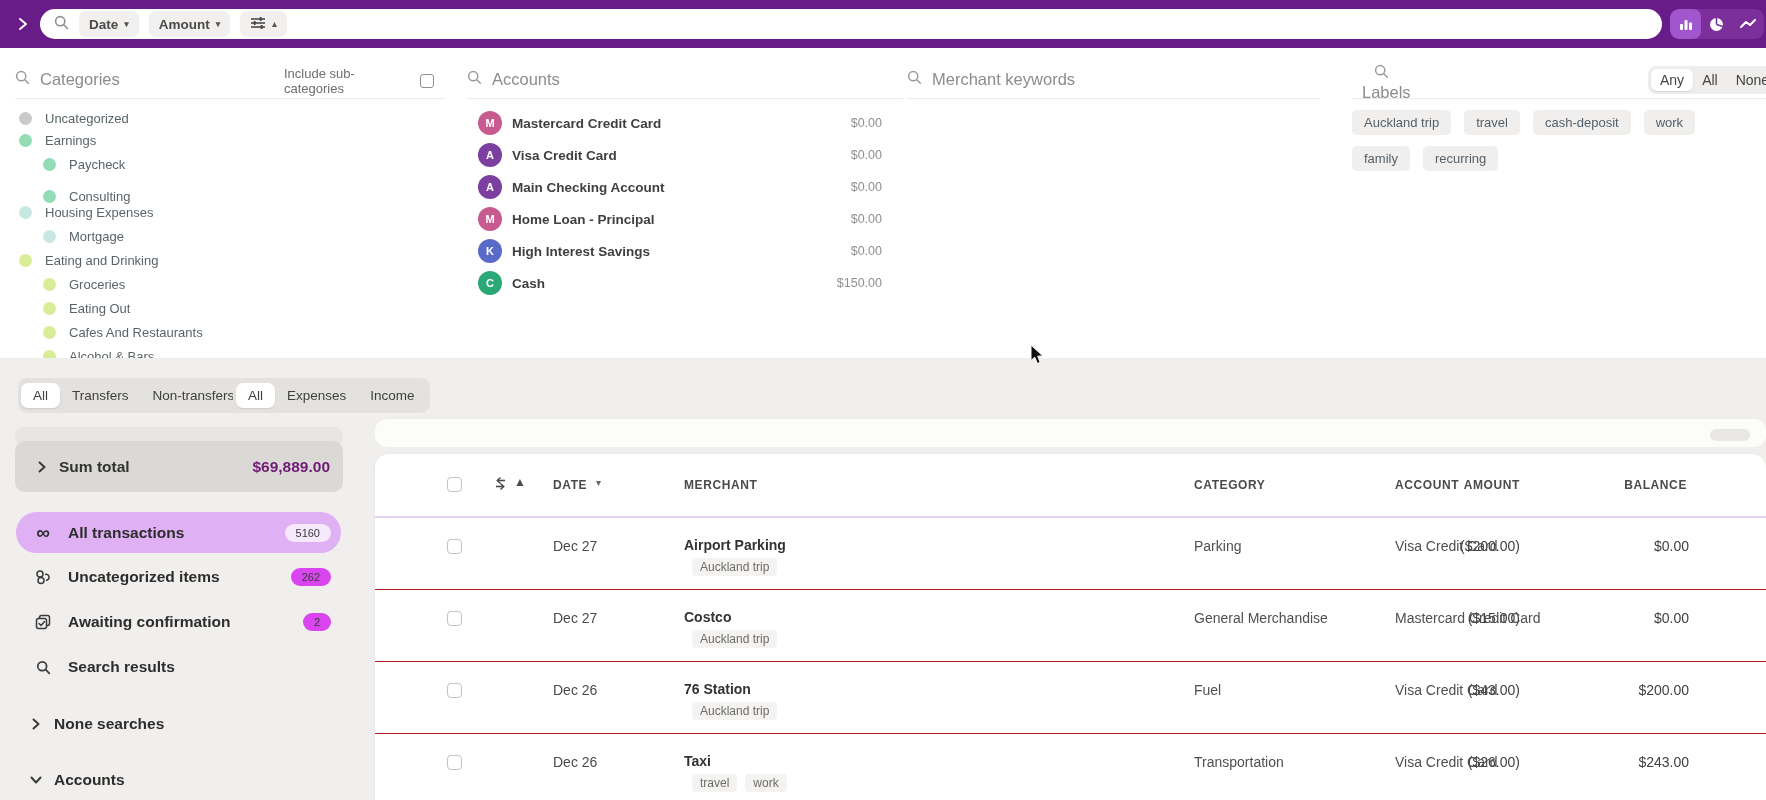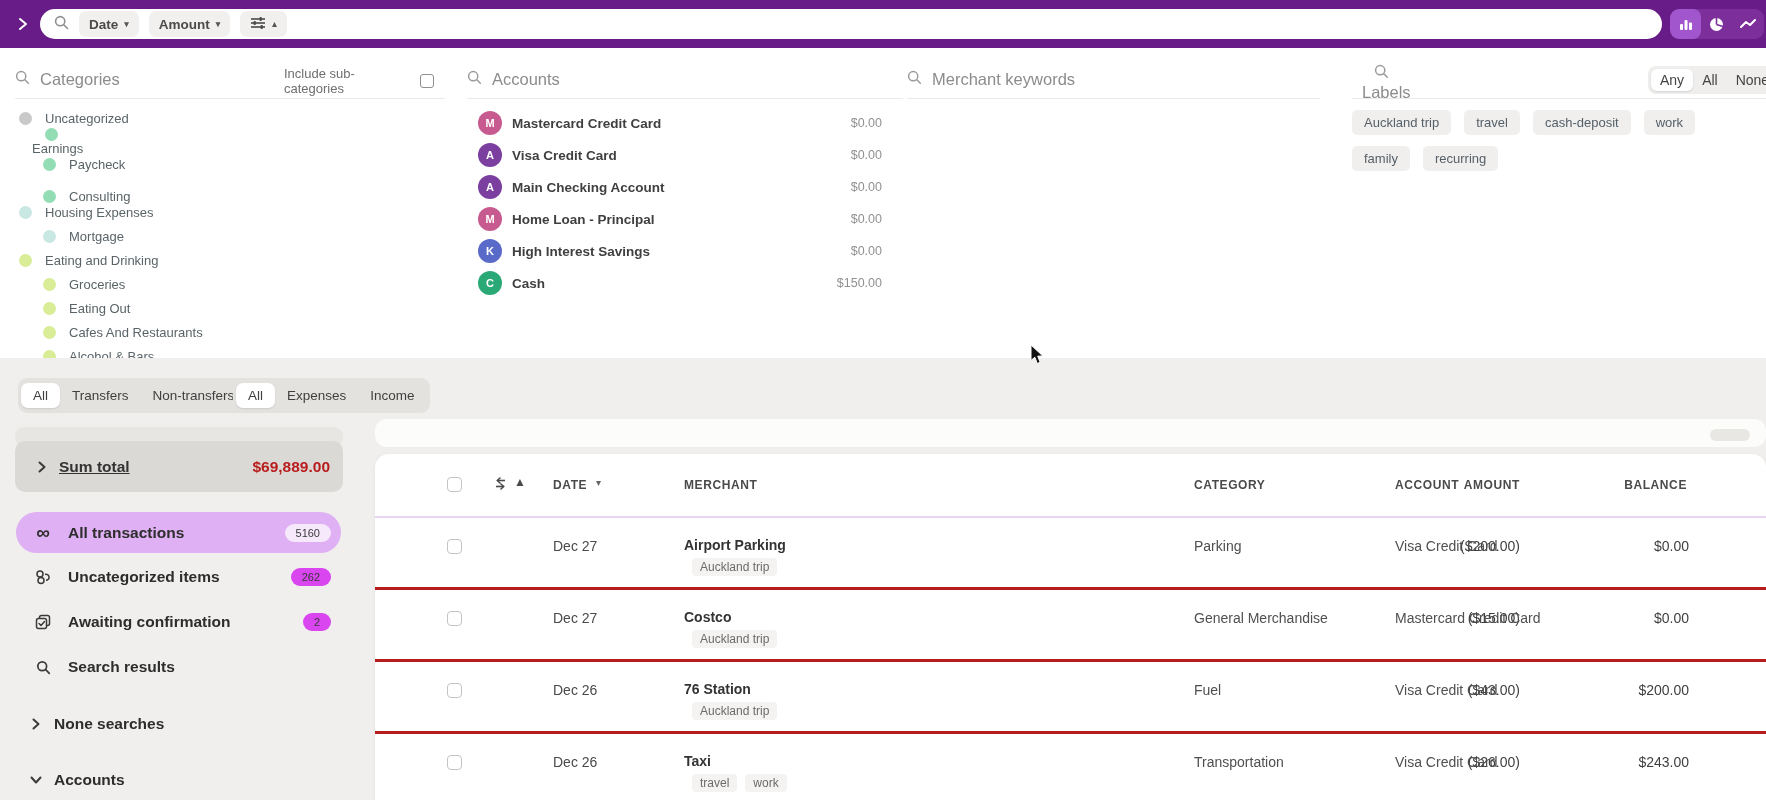--- a/index.html
+++ b/index.html
@@ -41,40 +41,40 @@
   .chip { background:#F0EFED; border-radius:5px; padding:5px 12px; font-size:13px; color:#55606a; cursor:pointer; white-space:nowrap; }
 
   
   .band-seg { height:35px; background:#E3E2DF; border-radius:9px; display:flex; align-items:center; padding:3px; z-index:6; }
   .band-opt { font-size:13.5px; color:#3f3f3f; padding:5px 12px; border-radius:7px; cursor:pointer; white-space:nowrap; }
   .band-opt.sel { background:#fff; box-shadow:0 1px 2px rgba(0,0,0,.1); }
 
   
   .strip { left:15px; top:427px; width:328px; height:20px; background:#E7E6E3; border-radius:9px; }
   .sum-card { left:15px; top:441px; width:328px; height:51px; background:#DBD9D6; border-radius:10px; display:flex; align-items:center; cursor:pointer; }
-  .sum-label { font-size:15.5px; font-weight:bold; color:#333; margin-left:20px;text-decoration:underline; }
-  .sum-value { position:absolute; right:13px; font-size:15.5px; font-weight:bold; color:#b91c1c; }
+  .sum-label { font-size:15.5px; font-weight:bold; color:#333; margin-left:20px; }
+  .sum-value { position:absolute; right:13px; font-size:15.5px; font-weight:bold; color:#701a75; }
   .nav-pill { left:16px; top:512px; width:325px; height:41px; background:#DFB0F3; border-radius:21px; display:flex; align-items:center; cursor:pointer; }
   .nav-row { left:16px; width:325px; height:40px; display:flex; align-items:center; cursor:pointer; }
   .nav-icon { width:30px; margin-left:12px; display:flex; justify-content:center; align-items:center; }
   .nav-label { font-size:15.5px; font-weight:bold; color:#2d2d2d; margin-left:10px; white-space:nowrap; }
   .badge { position:absolute; right:10px; border-radius:13px; padding:3px 11px; font-size:11px; color:#3a3a3a; }
   .badge.lav { background:#F6E9FB; }
   .badge.gray { background:#d946ef; }
   .tree-row { left:16px; width:325px; height:36px; display:flex; align-items:center; cursor:pointer; }
 
   
   .sliver { left:375px; top:419px; width:1391px; height:28px; background:#FCFCFB; border-radius:12px; z-index:4; }
   .sliver-pill { position:absolute; right:16px; top:10px; width:40px; height:12px; background:#E8E7E4; border-radius:6px; cursor:pointer; }
   .table-card { left:375px; top:454px; width:1391px; height:346px; background:#fff; border-radius:14px 14px 0 0; box-shadow:0 1px 4px rgba(0,0,0,.05); z-index:5; }
   .thead { position:absolute; left:0; top:0; width:1391px; height:62px; }
   .th { position:absolute; top:24px; font-size:12px; font-weight:bold; color:#4A4A4A; letter-spacing:.6px; }
   .lav-line { position:absolute; left:0; top:62px; width:1391px; height:2px; background:#E9D3F3; }
   .trow { position:absolute; left:0; width:1391px; height:72px; cursor:pointer; }
-  .trow.bd { border-bottom:3px solid #b91c1c; }
+  .trow.bd { border-bottom:1px solid #b91c1c; }
   .cb { position:absolute; width:15px; height:15px; border:1.5px solid #C4C3C1; border-radius:4px; background:#fff; cursor:pointer; }
   .td-date { position:absolute; left:178px; top:20px; font-size:14px; color:#4a4a4a; }
   .td-merch { position:absolute; left:309px; top:19px; font-size:14px; font-weight:bold; color:#333; }
   .td-labels { position:absolute; left:317px; top:40px; display:flex; gap:8px; }
   .td-chip { background:#F4F3F1; border-radius:4px; padding:2px 8px; font-size:12px; color:#6b6b6b; white-space:nowrap; }
   .td-amt { position:absolute; left:935px; top:20px; width:210px; text-align:right; font-size:14px; color:#3f3f3f; }
   .td-cat { position:absolute; left:819px; top:20px; font-size:14px; color:#4f4f4f; }
   .td-acct { position:absolute; left:1020px; top:20px; font-size:14px; color:#4f4f4f; }
   .td-bal { position:absolute; left:1162px; top:20px; width:152px; text-align:right; font-size:14px; color:#3f3f3f; }
 
@@ -155,21 +155,21 @@
   <div class="inc-sub" style="left:284px; width:150px;">
     <span class="inc-sub-label">Include sub-categories</span>
     <span class="cb-sm"></span>
   </div>
   <div class="underline" style="left:15px; width:430px;"></div>
 
   <div class="cat-row" style="left:19px; top:58px;">
       <span class="dot" style="background: rgb(201, 201, 201);"></span>
       <span class="cat-label">Uncategorized</span>
     </div>
-  <div class="cat-row" style="left:19px; top:80px;flex-direction:column;">
+  <div class="cat-row" style="left:19px; top:80px;">
       <span class="dot" style="background: rgb(147, 221, 180);"></span>
       <span class="cat-label">Earnings</span>
     </div>
   <div class="cat-row" style="left:43px; top:104px;">
       <span class="dot" style="background: rgb(147, 221, 180);"></span>
       <span class="cat-label">Paycheck</span>
     </div>
   <div class="cat-row" style="left:43px; top:128px;margin-top:8px;">
       <span class="dot" style="background: rgb(147, 221, 180);"></span>
       <span class="cat-label">Consulting</span>

